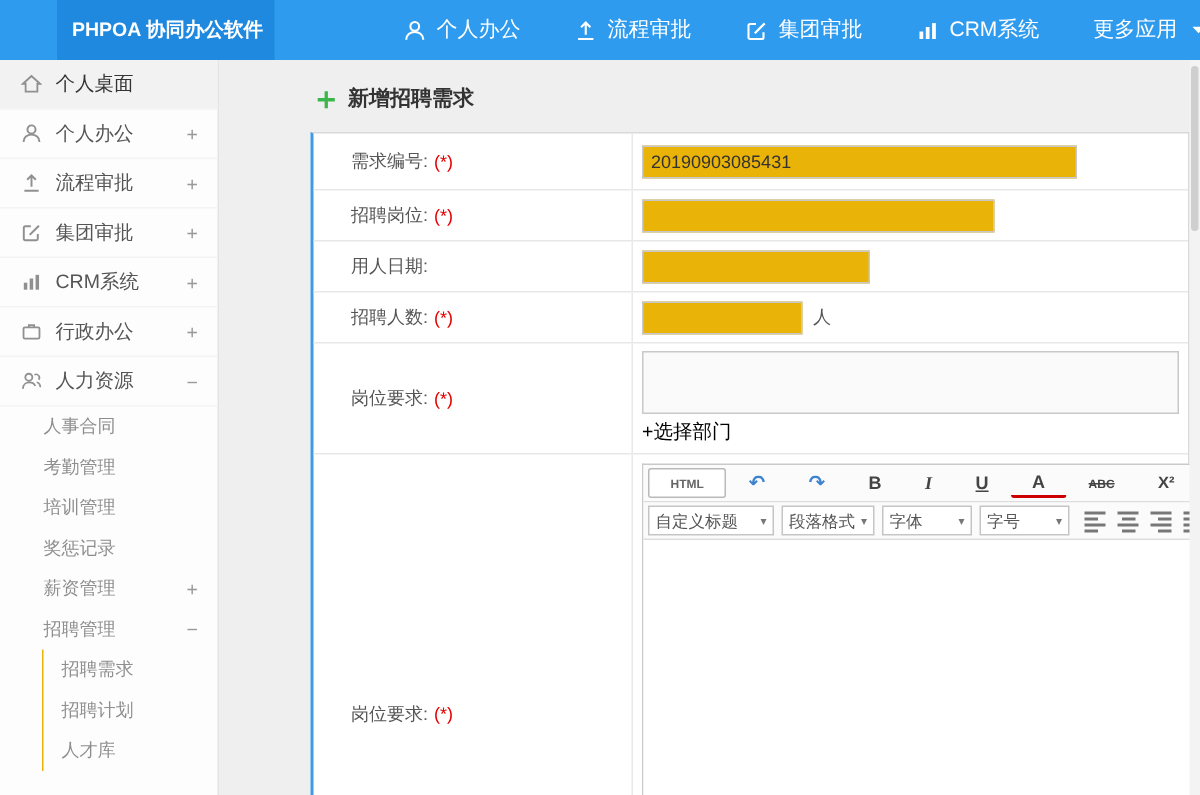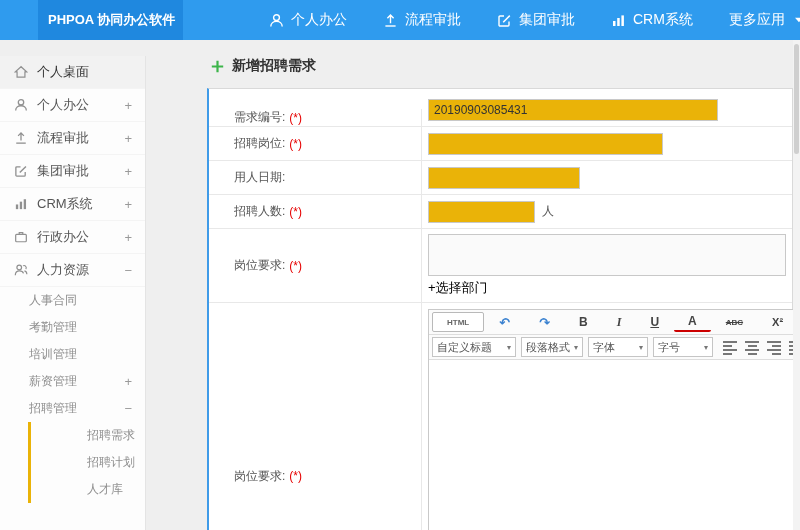--- a/index.html
+++ b/index.html
@@ -10,43 +10,43 @@
   .topbar { position:absolute; top:0; left:0; right:0; height:40px; background:#2f9bee; display:flex; align-items:stretch; }
   .logo { flex:0 0 145px; background:#1f88df; color:#fff; font-size:13px; font-weight:bold; display:flex; align-items:center; padding-left:10px;margin-left:38px; }
   .menu-toggle { width:20px; margin-left:58px; display:flex; flex-direction:column; justify-content:center; gap:3px; cursor:pointer; }
   .menu-toggle b { display:block; height:2px; background:#fff; border-radius:1px; }
   .topnav { display:flex; align-items:center; margin-left:28px; gap:36px; }
   .nav-item { display:flex; align-items:center; gap:7px; color:#fff; font-size:14px; cursor:pointer; white-space:nowrap; }
   .tic { width:15px; height:15px; color:#fff; }
   .tic-caret { width:10px; height:10px; color:#fff; margin-left:2px; }
 
   
-  .sidebar { position:absolute; top:56px; left:0; width:146px; bottom:0; background:#fdfdfd; border-right:1px solid #e4e4e4; overflow:hidden; }
+  .sidebar { position:absolute; top:40px; left:0; width:146px; bottom:0; background:#fdfdfd; border-right:1px solid #e4e4e4; overflow:hidden; }
   .s-item { height:33px; display:flex; align-items:center; gap:9px; padding:0 13px 0 14px; font-size:13px; color:#555; border-bottom:1px solid #f4f4f4; cursor:pointer; }
   .s-item.active { background:#f2f2f2; color:#333; }
   .sic { width:14px; height:14px; color:#909090; flex:0 0 14px; }
   .s-label { flex:1; }
   .s-toggle { color:#999; font-size:13px; }
   .s-sub { height:27px; display:flex; align-items:center; padding:0 13px 0 29px; font-size:12px; color:#8e8e8e; cursor:pointer; }
   .s-sub .s-label { flex:1; }
-  .s-sub3-group { margin-left:28px; border-left:3px solid #eab308;padding-left:44px; }
+  .s-sub3-group { margin-left:28px; border-left:1px solid #eab308; }
   .s-sub3 { height:27px; display:flex; align-items:center; padding-left:12px; font-size:12px; color:#8e8e8e; cursor:pointer; }
 
   
   .main { position:absolute; top:40px; left:147px; right:0; bottom:0; background:#efefef; padding:14px 0 0 60px; overflow:hidden; }
   .page-title { display:flex; align-items:center; gap:7px; margin:3px 3px 13px 3px; }
   .page-title h1 { margin:0; font-size:14px; font-weight:bold; color:#333; }
   .plus-ic { width:15px; height:15px; color:#3cb54a; }
 
   .ftable { width:586px; background:#fff; border:1px solid #d9d9d9; border-left:2px solid #3f9be8; }
   .frow { display:flex; border-bottom:1px solid #e8e8e8; }
   .flabel { flex:0 0 213px; padding:0 8px 0 25px; display:flex; align-items:center; gap:4px; font-size:12px; color:#555; border-right:1px solid #e8e8e8; }
   .req { color:#e60000; }
   .ffield { flex:1; display:flex; align-items:center; gap:7px; padding:5px 6px; font-size:12px; color:#555; }
-  .r-code { min-height:38px;align-items:flex-end; }
+  .r-code { min-height:38px; }
   .r-pos, .r-date, .r-count, .r-attach { min-height:34px; }
   .r-dept { min-height:66px; }
   .r-req { height:346px; border-bottom:none; }
 
   .txt { height:22px; border:1px solid #c8c8c8; font-size:12px; color:#333; padding:0 5px; background:#eab308; }
   .w290 { width:290px; } .w235 { width:235px; } .w152 { width:152px; } .w107 { width:107px; } .w160 { width:160px; }
   .col { flex-direction:column; align-items:flex-start; justify-content:center; gap:3px; }
   .dept-area { width:358px; height:42px; border:1px solid #c8c8c8; background:#fafafa; resize:none; }
   .blink { color:#000000; text-decoration:none; font-size:13px; cursor:pointer; }
 
@@ -219,20 +219,23 @@
       <span class="s-toggle">−</span>
     </div>
     <div class="s-sub">
       <span class="s-label">人事合同</span>
     </div>
     <div class="s-sub">
       <span class="s-label">考勤管理</span>
     </div>
     <div class="s-sub">
       <span class="s-label">培训管理</span>
+    </div>
+    <div class="s-sub">
+      <span class="s-label">奖惩记录</span>
     </div>
     <div class="s-sub">
       <span class="s-label">薪资管理</span>
       <span class="s-toggle">+</span>
     </div>
     <div class="s-sub">
       <span class="s-label">招聘管理</span>
       <span class="s-toggle">−</span>
     </div>
     <div class="s-sub3-group">

